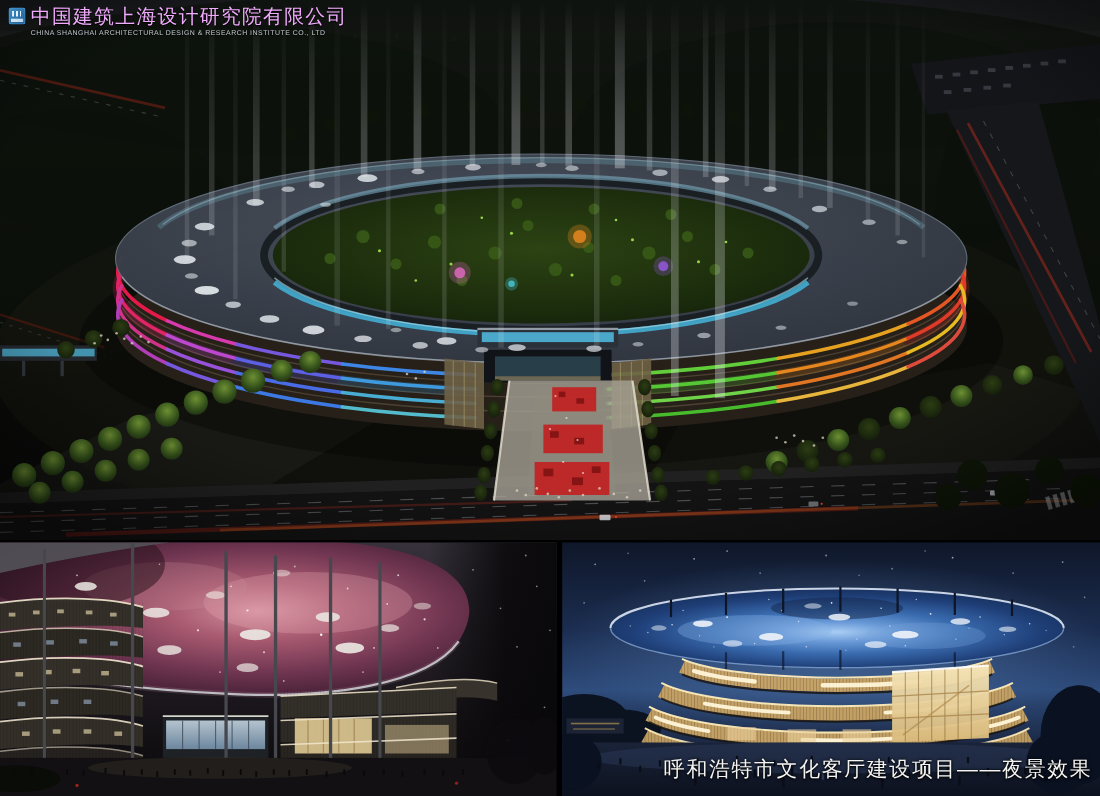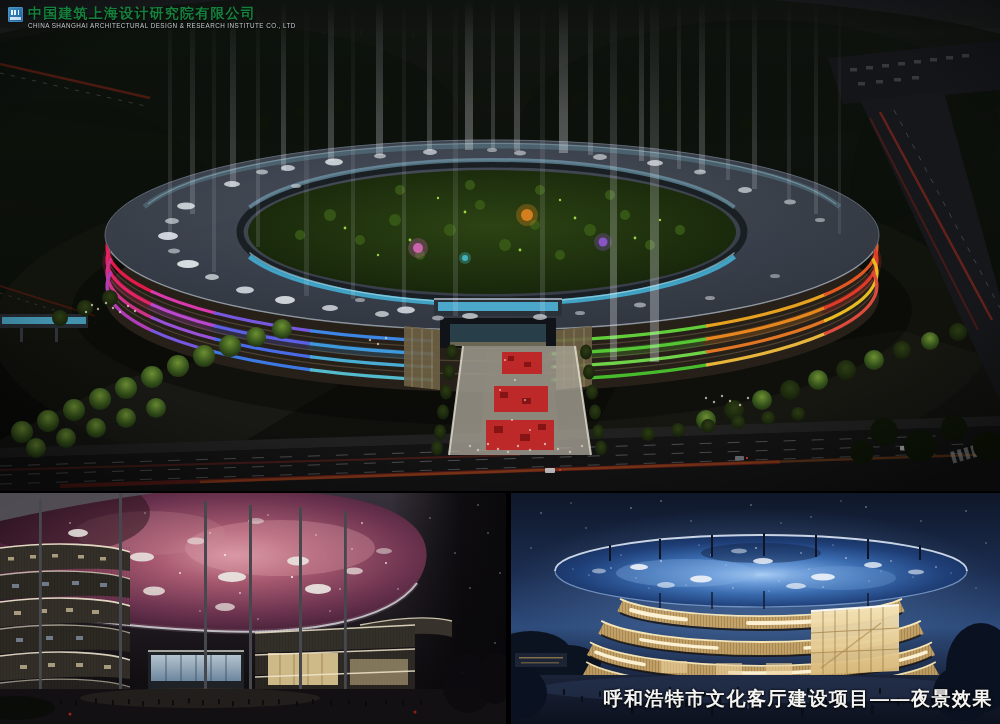--- a/index.html
+++ b/index.html
@@ -11,25 +11,25 @@
   .bl{left:0;top:493px;width:506px;height:231px;}
   .br{left:511px;top:493px;width:489px;height:231px;}
   .logo{position:absolute;top:5px;left:8px;display:flex;gap:5px;align-items:flex-start;}
   .logo-mark{width:15px;height:15px;margin-top:2px;border-radius:2px;flex:0 0 auto;
              background:linear-gradient(135deg,#3e8fc6,#1d5f9a);position:relative;
              box-shadow:inset 0 0 0 .5px #5aa0cc;}
   .logo-mark::before{content:"";position:absolute;left:2.5px;right:2.5px;top:3px;height:5px;
              background:repeating-linear-gradient(90deg,#e8f2fa 0 1.5px,transparent 1.5px 3.5px);}
   .logo-mark::after{content:"";position:absolute;left:2px;right:2px;bottom:2.5px;height:3px;
              background:linear-gradient(90deg,#e8f2fa,#cfe4f4);opacity:.9;}
-  .logo-zh{font-size:14px;font-weight:bold;color:#15803d;letter-spacing:1.2px;line-height:1.15;
+  .logo-zh{font-size:18px;font-weight:normal;color:#f0abfc;letter-spacing:1.2px;line-height:1.15;
            text-shadow:0 1px 1px #000;white-space:nowrap;}
   .logo-en{font-size:6.3px;color:#c4cad1;letter-spacing:.45px;margin-top:1px;
            text-shadow:0 1px 1px #000;white-space:nowrap;}
-  .caption{position:absolute;right:7px;bottom:12px;font-size:19px;font-weight:bold;color:#f4f4f2;
+  .caption{position:absolute;right:7px;bottom:12px;font-size:19px;font-weight:normal;color:#f4f4f2;
            letter-spacing:1.5px;white-space:nowrap;
            text-shadow:0 0 3px rgba(0,0,0,.95),0 1px 2px rgba(0,0,0,.9);}
 </style>
 </head>
 <body>
 
 <div class="board">
 
   <section class="panel main">
     <svg viewBox="0 0 1000 491" preserveAspectRatio="none">

